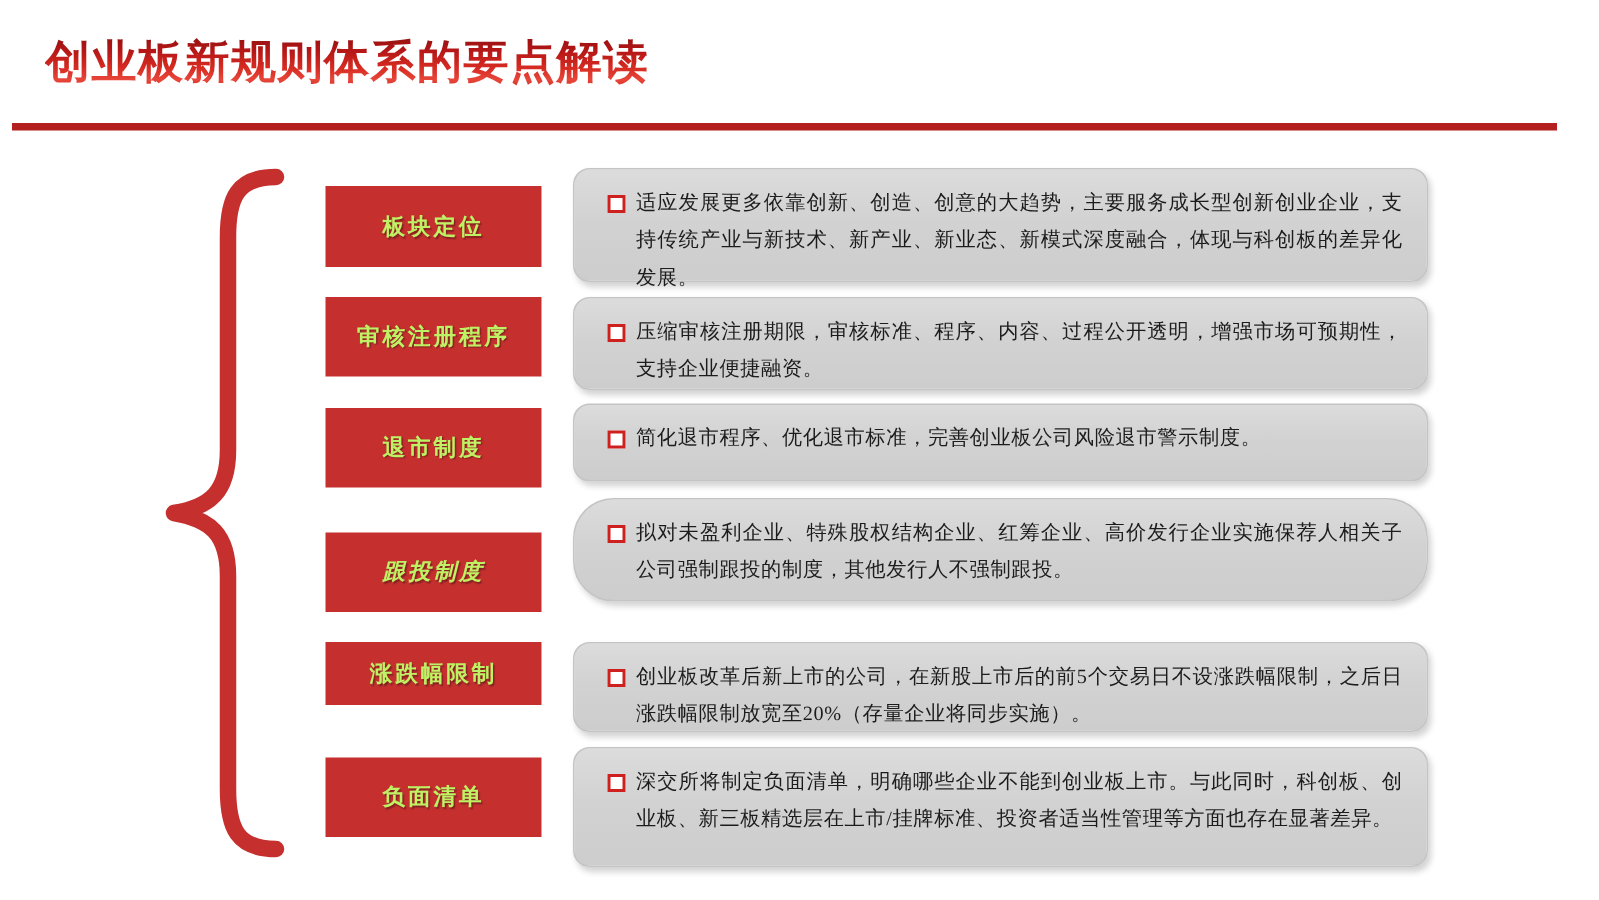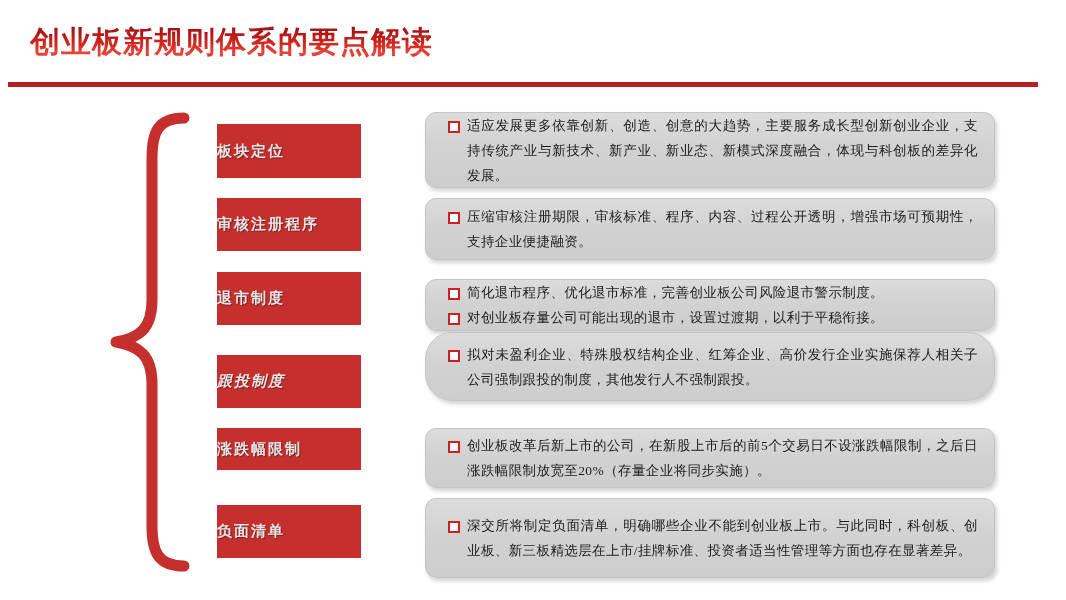--- a/index.html
+++ b/index.html
@@ -78,23 +78,24 @@
     left: 0;
     width: 1066px;
   }
 
   
   .label-chip {
     position: absolute;
     left: 217px;
     width: 144px;
     background: #c5302f;
-    color: #e5e5e5;
+    color: #bef264;
     display: flex;
     align-items: center;
+    justify-content: center;
     font-family: "Liberation Serif", "DejaVu Serif", serif;
     font-weight: bold;
     font-size: 15px;
     letter-spacing: 2px;
     text-shadow: 1px 1px 1px rgba(0,0,0,0.35);
     box-sizing: border-box;
   }
 
   
   .content-card {
@@ -102,22 +103,21 @@
     left: 382px;
     width: 570px;
     box-sizing: border-box;
     background: linear-gradient(180deg, #dcdcdc 0%, #d2d2d2 45%, #cdcdcd 100%);
     border: 1px solid #c4c4c4;
     border-radius: 11px;
     box-shadow: 2px 3px 4px rgba(0,0,0,0.18);
     padding: 9px 16px 9px 22px;
     display: flex;
     flex-direction: column;
-    justify-content: center;
-    margin-left: 43px;
+    justify-content: flex-start;
   }
   .bullet-line {
     display: flex;
     align-items: flex-start;
     font-family: "Liberation Serif", "DejaVu Serif", serif;
     font-size: 13.5px;
     line-height: 25px;
     color: #1c1c1c;
     letter-spacing: 0.4px;
   }
@@ -177,28 +177,24 @@
         <span class="bullet-sq"></span>
         <span class="bullet-text">压缩审核注册期限，审核标准、程序、内容、过程公开透明，增强市场可预期性，支持企业便捷融资。</span>
       </div>
     </div>
   </div>
 
   <div class="row">
     <div class="label-chip" style="top:272px; height:53px;">
       <span>退市制度</span>
     </div>
-    <div class="content-card" style="top:279px; height:52px;">
+    <div class="content-card" style="top:269px; height:52px;">
       <div class="bullet-line">
         <span class="bullet-sq"></span>
         <span class="bullet-text">简化退市程序、优化退市标准，完善创业板公司风险退市警示制度。</span>
-      </div>
-      <div class="bullet-line">
-        <span class="bullet-sq"></span>
-        <span class="bullet-text">对创业板存量公司可能出现的退市，设置过渡期，以利于平稳衔接。</span>
       </div>
     </div>
   </div>
 
   <div class="row">
     <div class="label-chip" style="top:355px; height:53px;font-style:italic;">
       <span>跟投制度</span>
     </div>
     <div class="content-card" style="top:332px; height:69px;border-radius:27px;">
       <div class="bullet-line">

